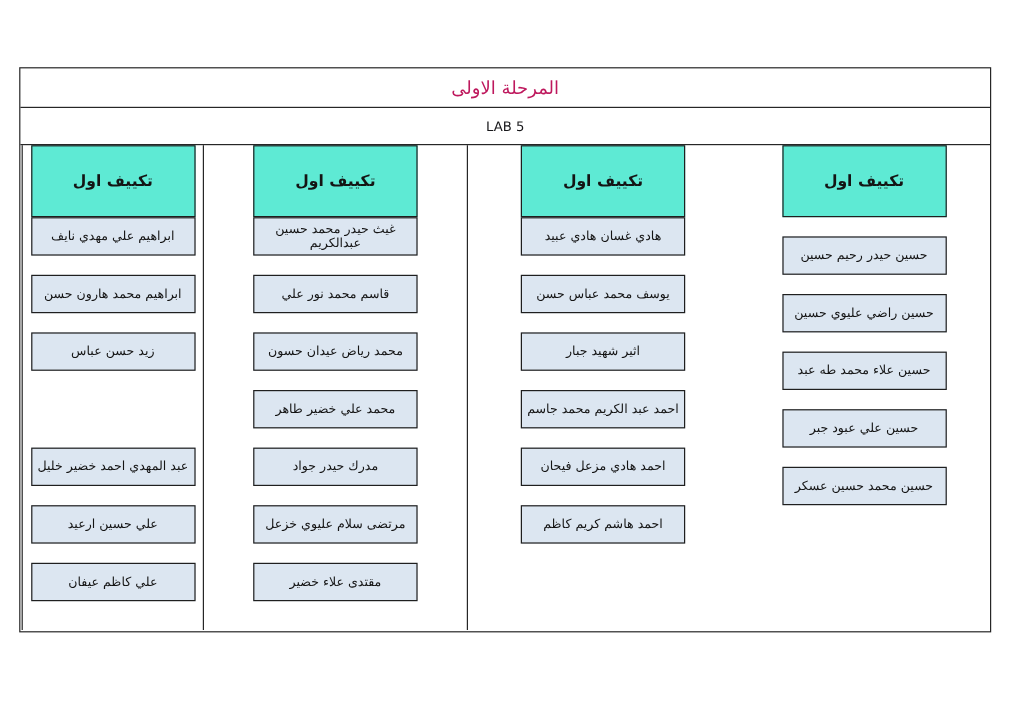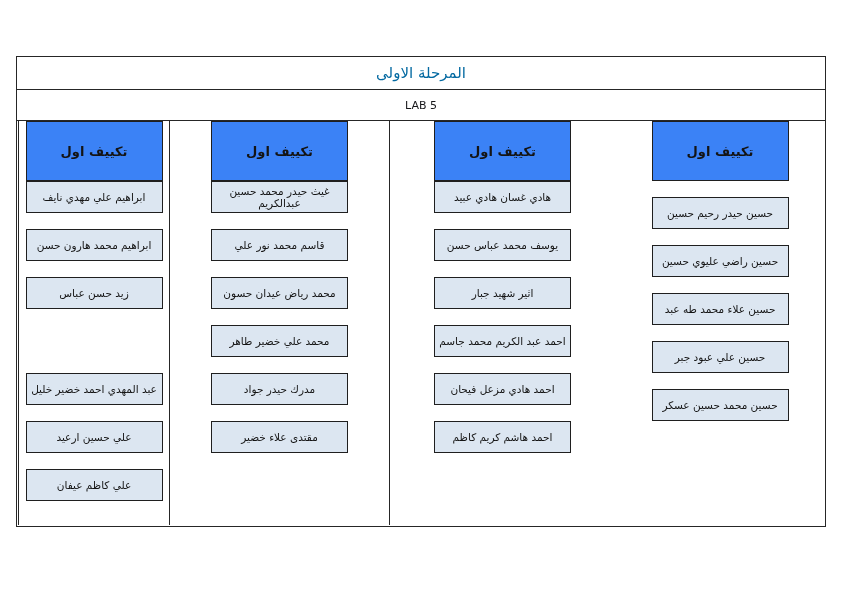--- a/index.html
+++ b/index.html
@@ -44,21 +44,21 @@
     border-bottom: 1.4px solid #262626;
     display: flex;
     align-items: center;
     justify-content: center;
     box-sizing: border-box;
   }
   .title-row .title-text {
     font-size: 15px;
     font-weight: 400;
     letter-spacing: 0;
-    color: #0369a1;
+    color: #be185d;
   }
   .subtitle-row {
     height: 31px;
     border-bottom: 1.4px solid #262626;
     display: flex;
     align-items: center;
     justify-content: center;
     box-sizing: border-box;
   }
   .subtitle-row .subtitle-text {
@@ -92,21 +92,21 @@
 
   
   .col-stack {
     position: relative;
     width: 137px;
     margin-top: 0;
   }
 
   .group-header {
     height: 60px;
-    background: #3b82f6;
+    background: #5eead4;
     border: 1.2px solid #1f1f1f;
     box-sizing: border-box;
     display: flex;
     align-items: center;
     justify-content: center;
     font-size: 13px;
     font-weight: 700;
     color: #141414;
   }
 
@@ -175,20 +175,21 @@
       </div>
 
       <div class="col-track sep" style="width:220px;">
         <div class="col-stack">
           <div class="group-header">تكييف اول</div>
           <div class="name-cell first-name-cell">غيث حيدر محمد حسين عبدالكريم</div>
           <div class="name-cell">قاسم محمد نور علي</div>
           <div class="name-cell">محمد رياض عيدان حسون</div>
           <div class="name-cell">محمد علي خضير طاهر</div>
           <div class="name-cell">مدرك حيدر جواد</div>
+          <div class="name-cell">مرتضى سلام عليوي خزعل</div>
           <div class="name-cell">مقتدى علاء خضير</div>
         </div>
       </div>
 
       <div class="col-track sep" style="width:151px;">
         <div class="col-stack">
           <div class="group-header">تكييف اول</div>
           <div class="name-cell first-name-cell">ابراهيم علي مهدي نايف</div>
           <div class="name-cell">ابراهيم محمد هارون حسن</div>
           <div class="name-cell">زيد حسن عباس</div>

